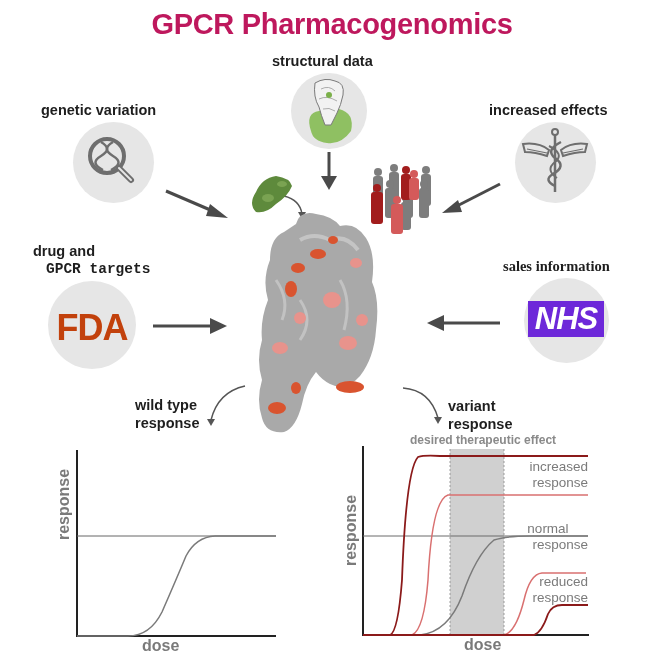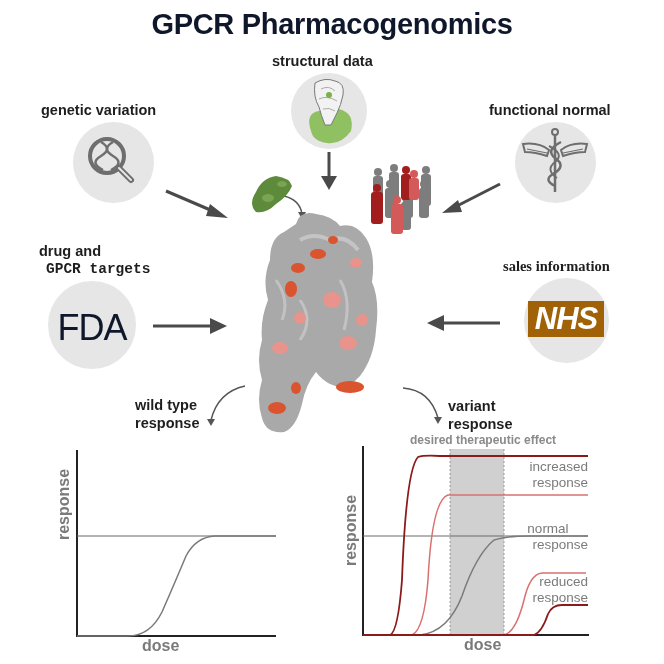--- a/index.html
+++ b/index.html
@@ -1,18 +1,18 @@
 <!DOCTYPE html>
 <html><head>
 <meta charset="utf-8">
 <style>
   html, body { margin:0; padding:0; background:#ffffff; }
   body { width:664px; height:664px; position:relative; overflow:hidden; font-family:"Liberation Sans", sans-serif; }
   .abs { position:absolute; }
-  .title { left:0; width:664px; top:8px; text-align:center; font-size:29px; font-weight:bold; color:#0f172a; letter-spacing:-0.3px; }
+  .title { left:0; width:664px; top:8px; text-align:center; font-size:29px; font-weight:bold; color:#be185d; letter-spacing:-0.3px; }
   .lbl { font-size:14.5px; font-weight:bold; color:#1e1e1e; line-height:18px; }
   .circle { border-radius:50%; background:#e6e6e6; }
   .axis-label { font-size:16px; font-weight:bold; color:#7a7a7a; }
   .annot { font-size:13.5px; font-weight:normal; color:#7b7b7b; text-align:right; line-height:17px; }
   svg { position:absolute; left:0; top:0; }
 </style>
 </head>
 <body>
 
 <div class="abs title">GPCR Pharmacogenomics</div>
@@ -35,41 +35,41 @@
 <div class="abs circle" style="left:73px;top:122px;width:81px;height:81px;">
   <svg width="81" height="81">
     <circle cx="34" cy="34" r="17" fill="none" stroke="#6e6e6e" stroke-width="4"></circle>
     <line x1="46" y1="46" x2="58" y2="58" stroke="#6e6e6e" stroke-width="6" stroke-linecap="round"></line>
     <line x1="46" y1="46" x2="58" y2="58" stroke="#e6e6e6" stroke-width="2" stroke-linecap="round"></line>
     <path d="M28 20 Q40 27 28 34 Q16 41 30 48" fill="none" stroke="#6e6e6e" stroke-width="2.5"></path>
     <path d="M40 20 Q28 27 40 34 Q52 41 38 48" fill="none" stroke="#6e6e6e" stroke-width="2.5"></path>
   </svg>
 </div>
 
-<div class="abs lbl" style="left:489px;top:101px;">functional normal</div>
+<div class="abs lbl" style="left:489px;top:101px;">increased effects</div>
 <div class="abs circle" style="left:515px;top:122px;width:81px;height:81px;">
   <svg width="81" height="81">
     <line x1="40" y1="12" x2="40" y2="70" stroke="#6e6e6e" stroke-width="2.5"></line>
     <circle cx="40" cy="10" r="3" fill="none" stroke="#6e6e6e" stroke-width="2"></circle>
     <path d="M8 22 Q24 20 34 28 L32 34 Q20 30 10 30 Z M46 28 Q56 20 72 22 L70 30 Q60 30 48 34 Z" fill="none" stroke="#6e6e6e" stroke-width="2"></path>
     <path d="M12 27 L32 31 M68 27 L48 31" stroke="#6e6e6e" stroke-width="1.2"></path>
     <path d="M46 20 Q30 28 40 36 Q52 44 38 52 Q28 58 40 64" fill="none" stroke="#6e6e6e" stroke-width="2.5"></path>
     <path d="M34 24 Q50 32 40 40 Q30 48 42 56" fill="none" stroke="#6e6e6e" stroke-width="2"></path>
   </svg>
 </div>
 
-<div class="abs lbl" style="left:33px;top:242px;margin-left:6px;">drug and</div>
+<div class="abs lbl" style="left:33px;top:242px;">drug and</div>
 <div class="abs lbl" style="left:46px;top:260px;font-family:Liberation Mono, monospace;">GPCR targets</div>
 <div class="abs circle" style="left:48px;top:281px;width:88px;height:88px;">
-  <div class="abs" style="left:6px;top:26px;width:76px;text-align:center;font-size:36px;font-weight:normal;color:#0f172a;letter-spacing:-1px;">FDA</div>
+  <div class="abs" style="left:6px;top:26px;width:76px;text-align:center;font-size:36px;font-weight:bold;color:#c2410c;letter-spacing:-1px;">FDA</div>
 </div>
 
 <div class="abs lbl" style="left:503px;top:257px;font-family:Liberation Serif, serif;">sales information</div>
 <div class="abs circle" style="left:524px;top:278px;width:85px;height:85px;">
-  <div class="abs" style="left:4px;top:23px;width:76px;height:36px;background:#a16207;">
+  <div class="abs" style="left:4px;top:23px;width:76px;height:36px;background:#6d28d9;">
     <div style="color:#fff;font-size:31px;font-weight:bold;font-style:italic;text-align:center;line-height:36px;letter-spacing:-1px;">NHS</div>
   </div>
 </div>
 
 <svg width="664" height="664" style="pointer-events:none">
   <g stroke="#4a4a4a" stroke-width="3" fill="#4a4a4a">
     <line x1="166" y1="191" x2="215" y2="212"></line>
     <polygon points="228,218 210,204 206,216" stroke="none"></polygon>
     <line x1="500" y1="184" x2="455" y2="207"></line>
     <polygon points="442,213 458,200 462,212" stroke="none"></polygon>

